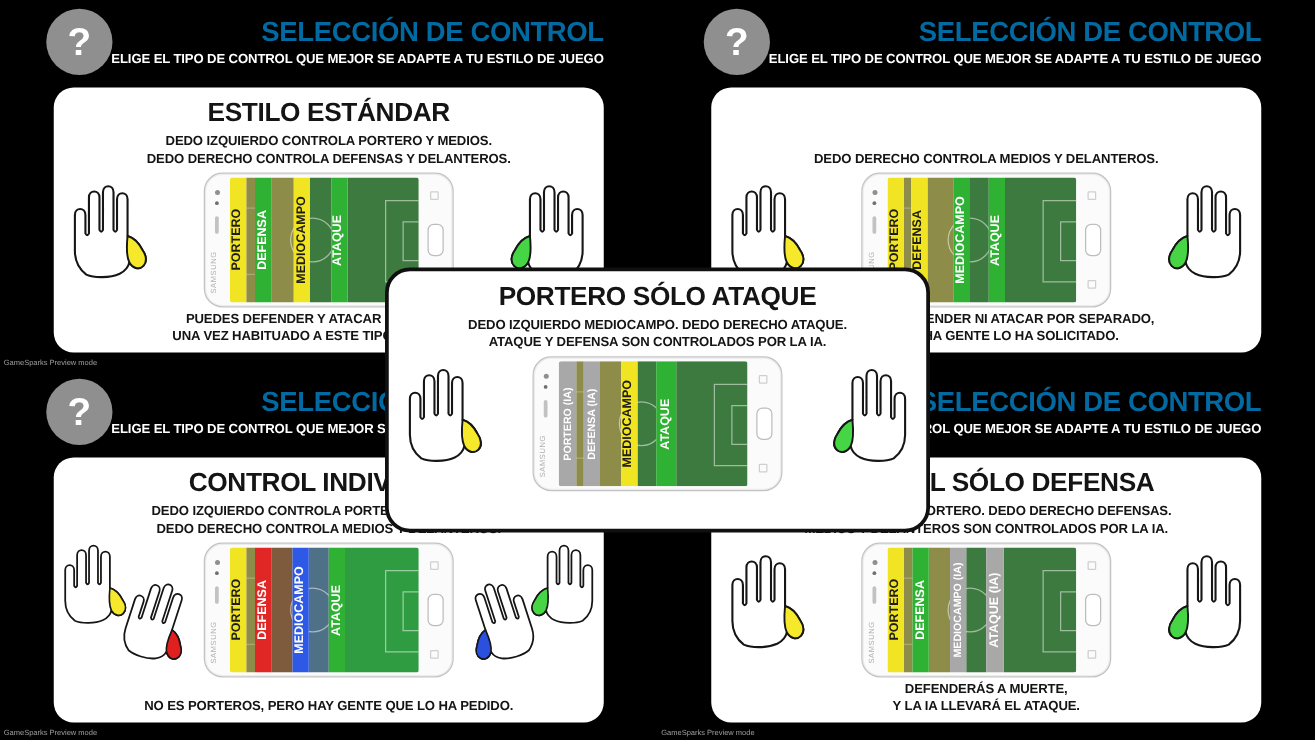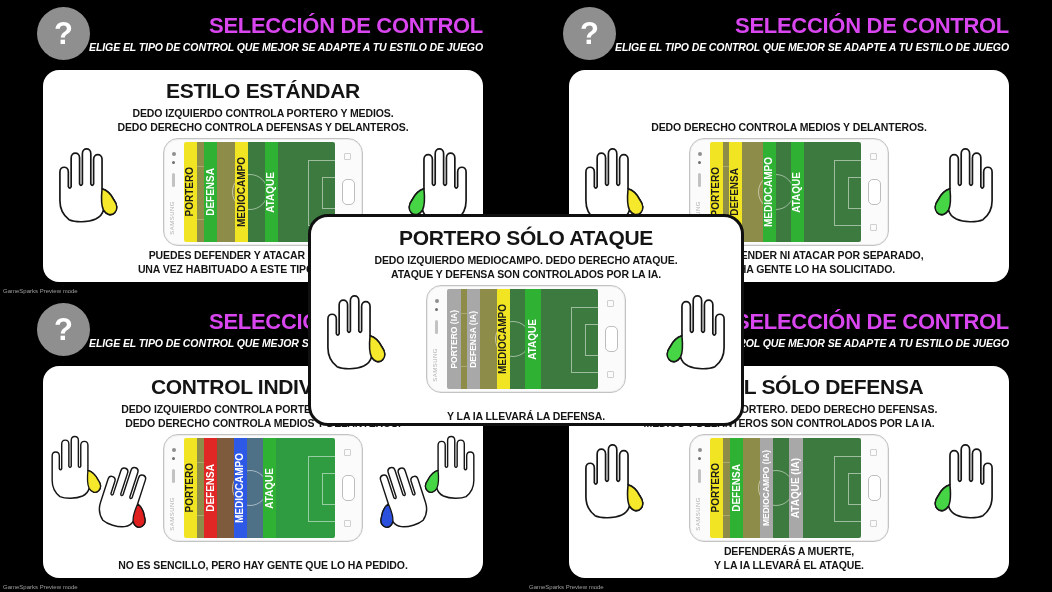--- a/index.html
+++ b/index.html
@@ -6,22 +6,22 @@
   .stage{position:relative;width:1052px;height:592px;overflow:hidden;background:#000;
          font-family:"Liberation Sans",sans-serif;font-weight:700;}
   .quad{position:absolute;width:526px;height:296px;}
   .q1{left:0;top:0}.q2{left:526px;top:0}.q3{left:0;top:296px}.q4{left:526px;top:296px}
 
   
   .qhead{position:absolute;left:0;top:0;right:0;height:62px;}
   .help{position:absolute;left:37px;top:7px;width:53px;height:53px;border-radius:50%;
         background:#8f8f8f;color:#fff;font-size:31px;font-weight:700;
         display:flex;align-items:center;justify-content:center;cursor:pointer;}
-  .qtitle{position:absolute;right:43px;top:13px;font-size:22px;color:#d946ef;letter-spacing:-.3px;white-space:nowrap;}
-  .qsub{position:absolute;right:43px;top:41px;font-size:10.5px;color:#fff;letter-spacing:-.1px;white-space:nowrap;font-style:italic;}
+  .qtitle{position:absolute;right:43px;top:13px;font-size:22px;color:#0369a1;letter-spacing:-.3px;white-space:nowrap;}
+  .qsub{position:absolute;right:43px;top:41px;font-size:10.5px;color:#fff;letter-spacing:-.1px;white-space:nowrap;}
 
   
   .card{position:absolute;left:43px;top:70px;width:440px;height:212px;background:#fff;
         border-radius:16px;color:#141414;}
   .ctitle{position:absolute;left:0;right:0;top:9px;text-align:center;font-size:21px;letter-spacing:-.3px;white-space:nowrap;}
   .cdesc,.cfoot{position:absolute;left:0;right:0;text-align:center;font-size:10.5px;letter-spacing:-.1px;white-space:nowrap;}
   .d1{top:37px}.d2{top:51px}.f1{top:179px}.f2{top:193px}
 
   .scene{position:absolute;left:0;right:0;top:64px;height:110px;}
 
@@ -274,21 +274,21 @@
                 <i class="lbox"></i>
               </div>
             </div>
             <div class="bezel br">
               <i class="key k1"></i>
               <i class="home"></i>
               <i class="key k2"></i>
             </div>
           </div>
         </div>
-      <div class="cfoot f2">NO ES SENCILLO, PERO HAY GENTE QUE LO HA PEDIDO.</div>
+      <div class="cfoot f2">NO ES PORTEROS, PERO HAY GENTE QUE LO HA PEDIDO.</div>
     </div>
     <div class="wm">GameSparks Preview mode</div>
   </section>
 
   <section class="quad q4">
     <div class="qhead">
       <div class="help">?</div>
       <div class="qtitle">SELECCIÓN DE CONTROL</div>
       <div class="qsub">ELIGE EL TIPO DE CONTROL QUE MEJOR SE ADAPTE A TU ESTILO DE JUEGO</div>
     </div>
@@ -401,16 +401,15 @@
               <i class="lbox"></i>
             </div>
           </div>
           <div class="bezel br">
             <i class="key k1"></i>
             <i class="home"></i>
             <i class="key k2"></i>
           </div>
         </div>
       </div>
-    <div class="cfoot f2">Y LA IA LLEVARÁ LA DEFENSA.</div>
   </div>
 
 </div>
 
 </body></html>

